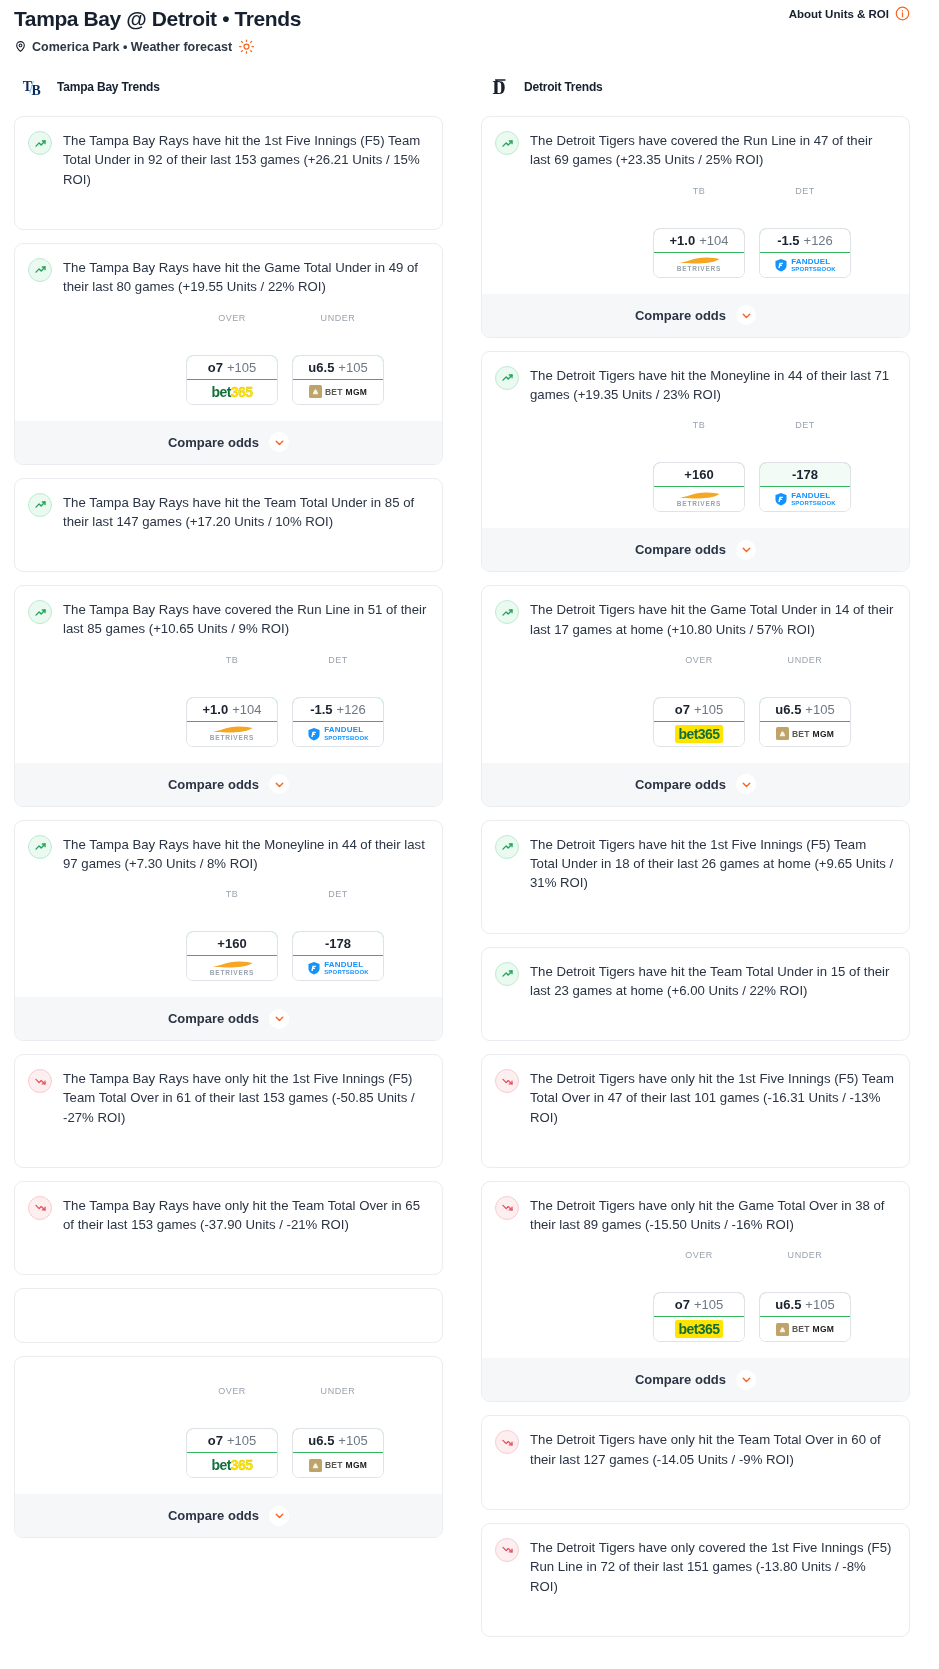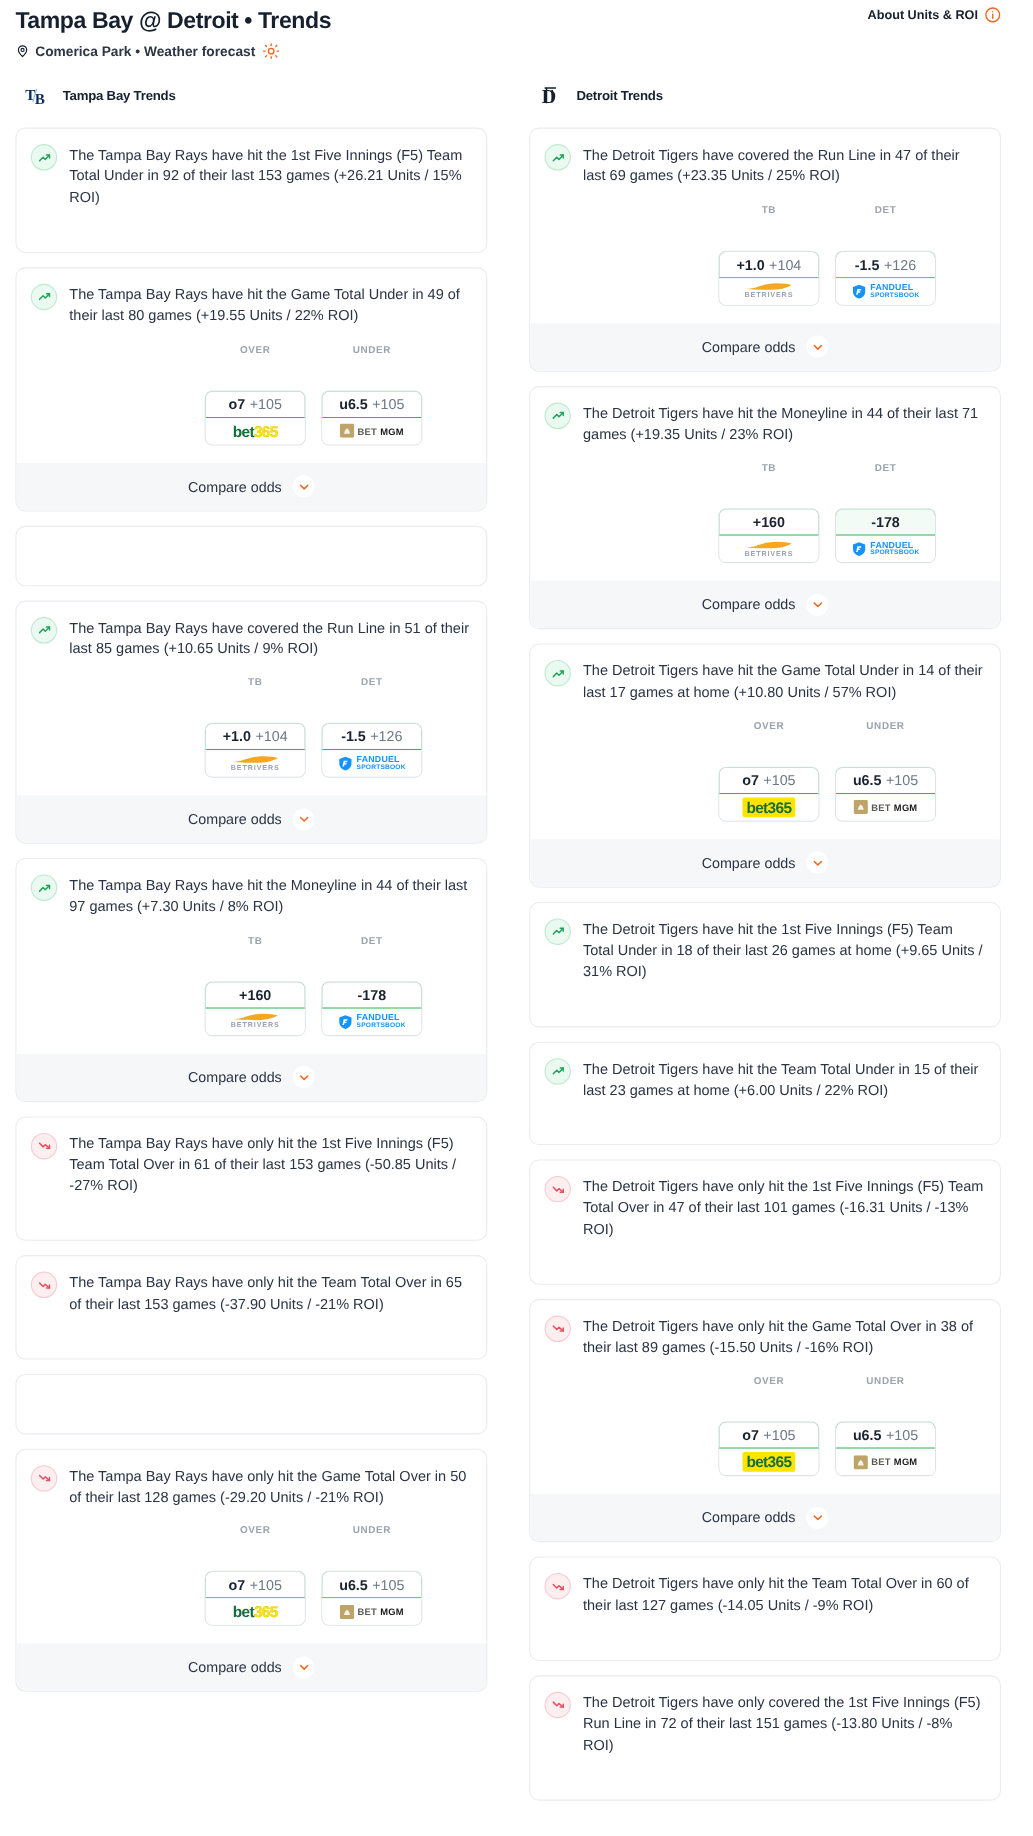--- a/index.html
+++ b/index.html
@@ -107,21 +107,21 @@
     gap: 14px;
     margin-top: 16px;
     padding-right: 45px;
   }
   .odds-col { width: 92px; }
   .odds-label {
     text-align: center;
     font-size: 9px;
     letter-spacing: 0.55px;
     color: #9aa3ae;
-    font-weight: 700;
+    font-weight: 400;
     margin-bottom: 4px;
   }
   .odds-box {
     border: 1px solid #dfe3e8;
     border-radius: 7px;
     overflow: hidden;
     background: #fff;
     margin-top: 32px;
   }
   .odds-price {
@@ -170,21 +170,21 @@
   .compare {
     margin: 16px -13px 0 -13px;
     background: #f6f7f8;
     height: 43px;
     display: flex;
     align-items: center;
     justify-content: center;
     gap: 10px;
     cursor: pointer;
   }
-  .compare-label { font-size: 13px; color: #2a3444; font-weight: 400; }
+  .compare-label { font-size: 13px; color: #2a3444; font-weight: 700; }
   .chev {
     width: 20px; height: 20px;
     border-radius: 50%;
     background: #fff;
     display:inline-flex; align-items:center; justify-content:center;
   }
   .card.has-compare { padding-bottom: 0; }
 </style>
 </head>
 <body>
@@ -293,20 +293,29 @@
           <div class="compare">
             <span class="compare-label">Compare odds</span>
             <span class="chev">
               <svg viewBox="0 0 24 24" width="13" height="13" fill="none" stroke="#f4651f" stroke-width="2.6" stroke-linecap="round" stroke-linejoin="round">
                 <path d="M6 9.5 12 15.5 18 9.5"></path>
               </svg>
             </span>
           </div>
         </div>
         <div class="card">
+          <div class="card-body">
+            <span class="trend-badge up">
+              <svg viewBox="0 0 20 20" width="15" height="15" fill="none">
+                <path d="M4 13.5 8.2 9.2l2.7 2.7L16 6.6" stroke="#22a35a" stroke-width="1.8" stroke-linecap="round" stroke-linejoin="round"></path>
+                <path d="M12.4 6.6H16v3.6" stroke="#22a35a" stroke-width="1.8" stroke-linecap="round" stroke-linejoin="round" fill="none"></path>
+              </svg>
+            </span>
+            <span class="trend-text">The Tampa Bay Rays have hit the Team Total Under in 85 of their last 147 games (+17.20 Units / 10% ROI)</span>
+          </div>
           <div class="card-spacer"></div>
           <div style="height:12px"></div>
         </div>
         <div class="card has-compare">
           <div class="card-body">
             <span class="trend-badge up">
               <svg viewBox="0 0 20 20" width="15" height="15" fill="none">
                 <path d="M4 13.5 8.2 9.2l2.7 2.7L16 6.6" stroke="#22a35a" stroke-width="1.8" stroke-linecap="round" stroke-linejoin="round"></path>
                 <path d="M12.4 6.6H16v3.6" stroke="#22a35a" stroke-width="1.8" stroke-linecap="round" stroke-linejoin="round" fill="none"></path>
               </svg>
@@ -443,29 +452,20 @@
             <span class="trend-text">The Tampa Bay Rays have only hit the Team Total Over in 65 of their last 153 games (-37.90 Units / -21% ROI)</span>
           </div>
           <div class="card-spacer"></div>
           <div style="height:12px"></div>
         </div>
         <div class="card">
           <div class="card-spacer"></div>
           <div style="height:12px"></div>
         </div>
         <div class="card has-compare">
-          <div class="card-body">
-            <span class="trend-badge down">
-              <svg viewBox="0 0 20 20" width="15" height="15" fill="none">
-                <path d="M4 7.2 8.2 11.5l2.7-2.7L16 13.2" stroke="#e8505f" stroke-width="1.8" stroke-linecap="round" stroke-linejoin="round"></path>
-                <path d="M12.4 13.2H16V9.6" stroke="#e8505f" stroke-width="1.8" stroke-linecap="round" stroke-linejoin="round" fill="none"></path>
-              </svg>
-            </span>
-            <span class="trend-text">The Tampa Bay Rays have only hit the Game Total Over in 50 of their last 128 games (-29.20 Units / -21% ROI)</span>
-          </div>
           <div class="odds-row">
             <div class="odds-col">
               <div class="odds-label">OVER</div>
               <div class="odds-box">
                 <div class="odds-price">
                   <span class="main">o7</span>
                   <span class="vig">+105</span>
                 </div>
                 <div class="odds-book">
                   <span class="logo-bet365">

